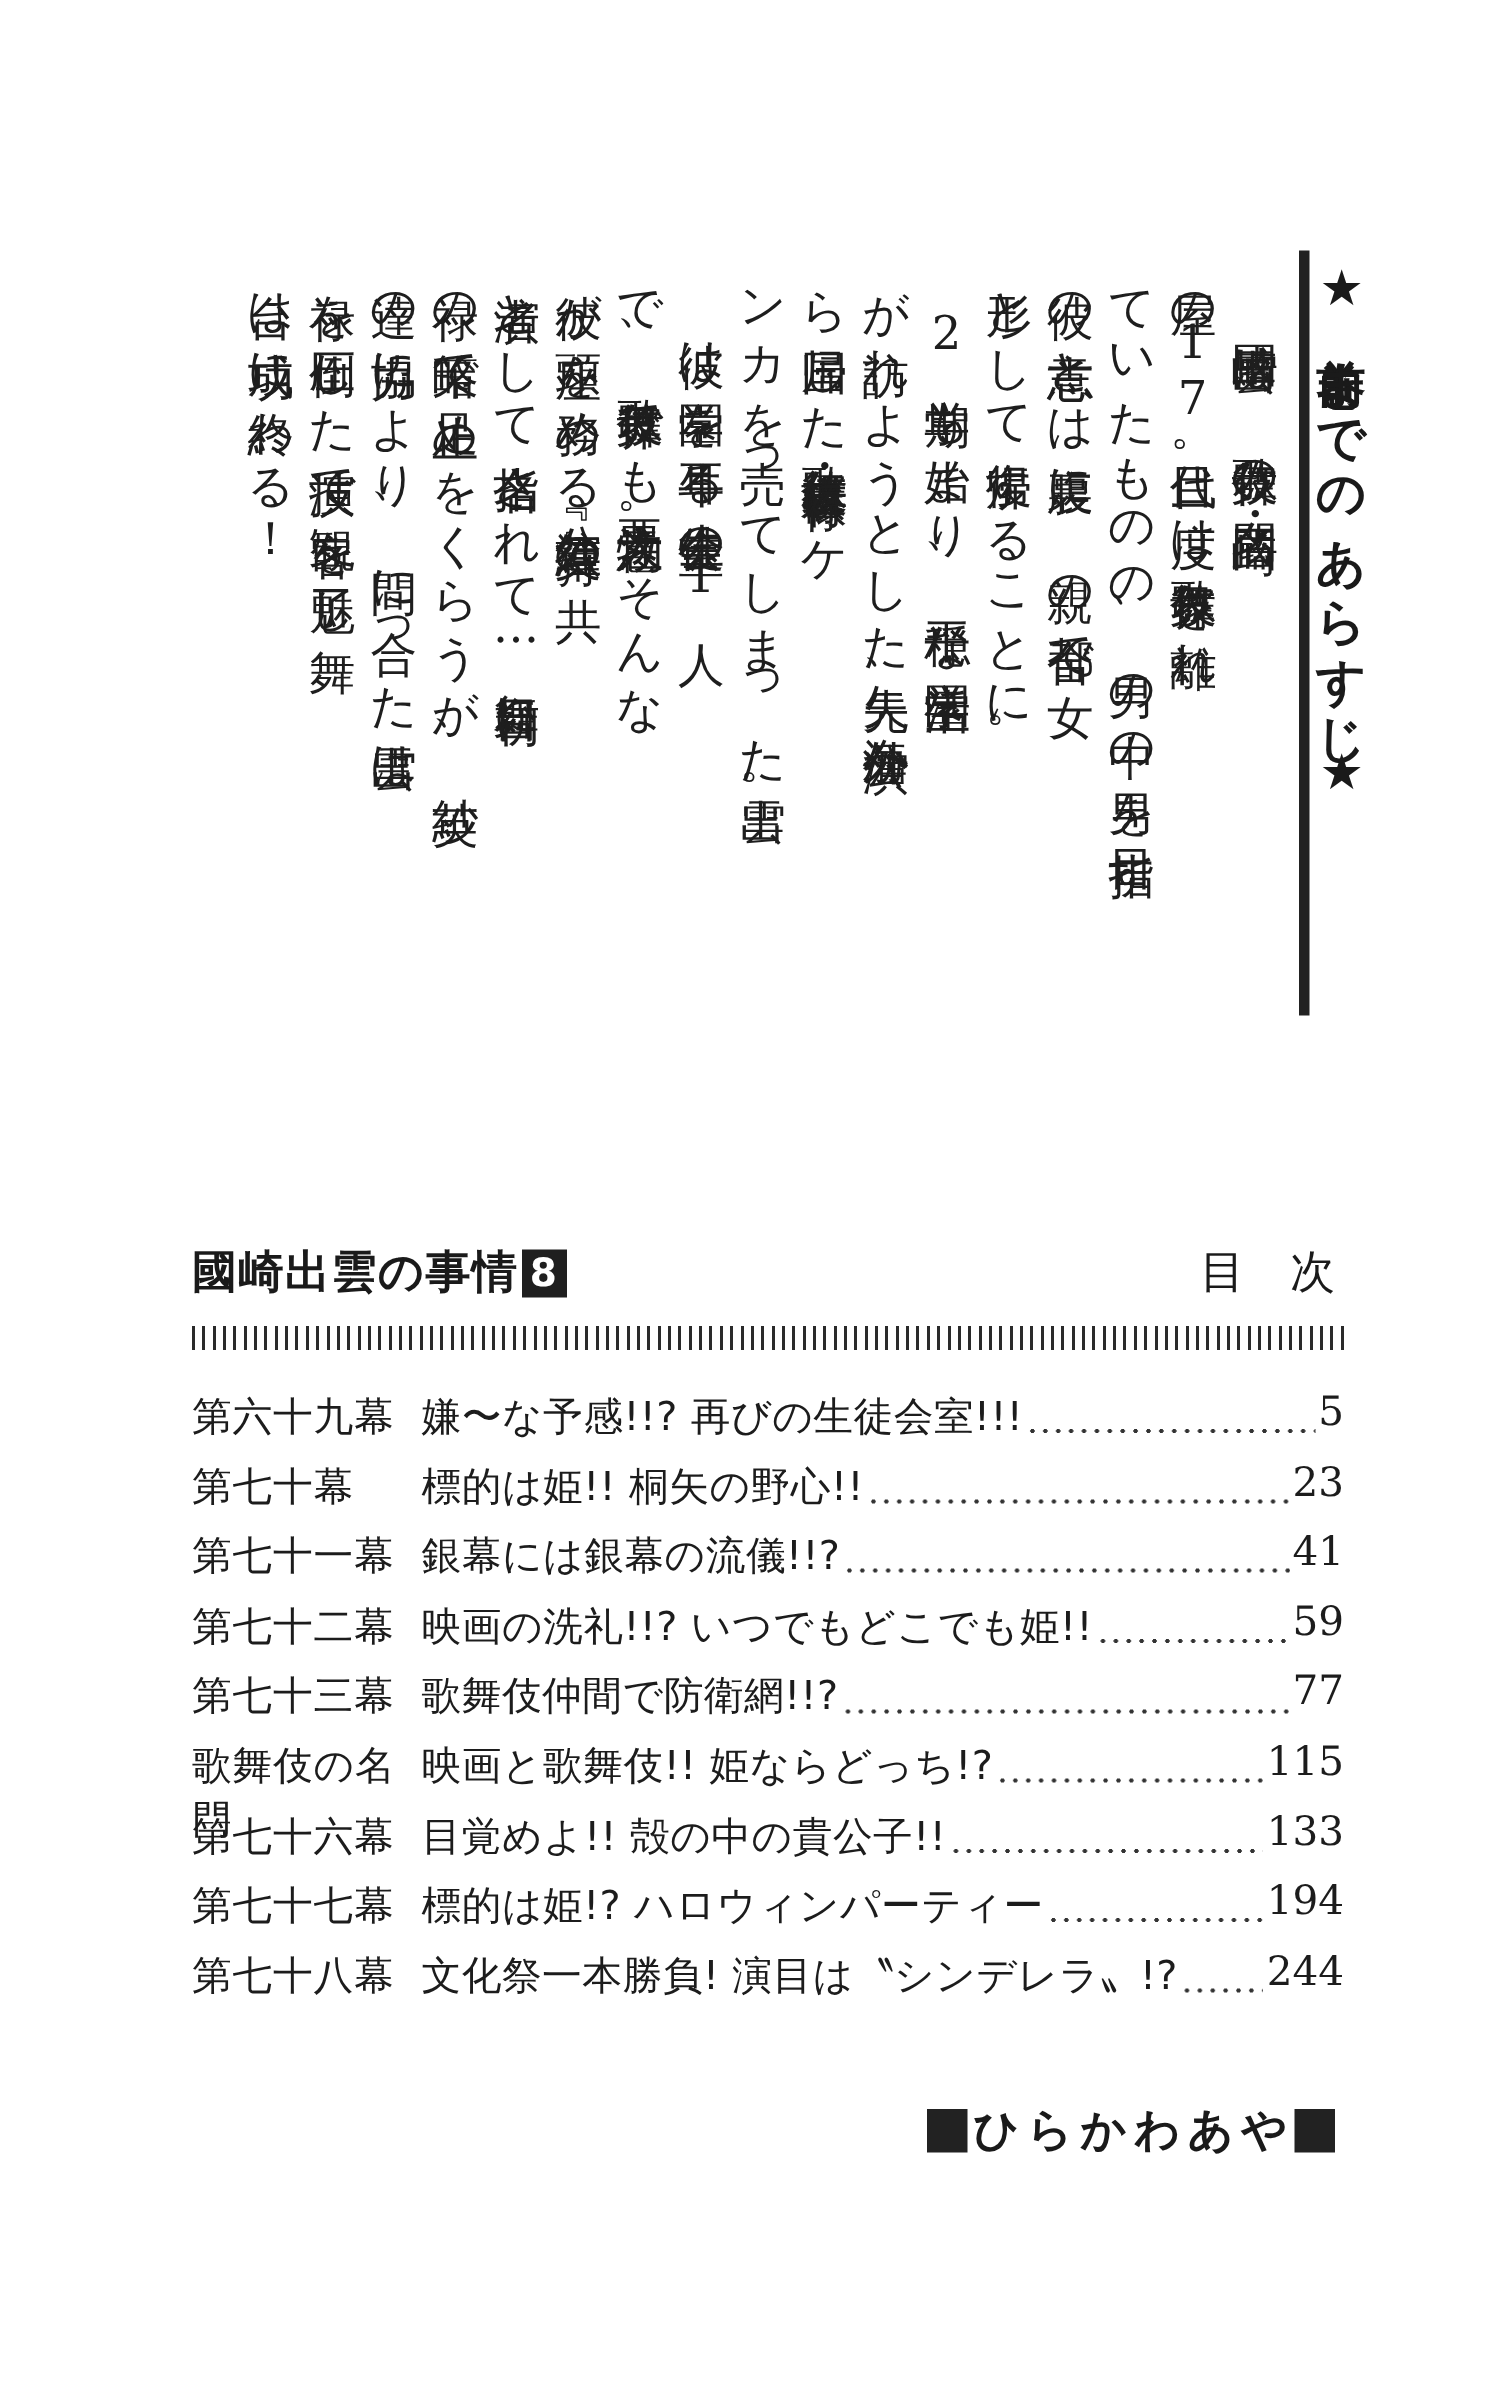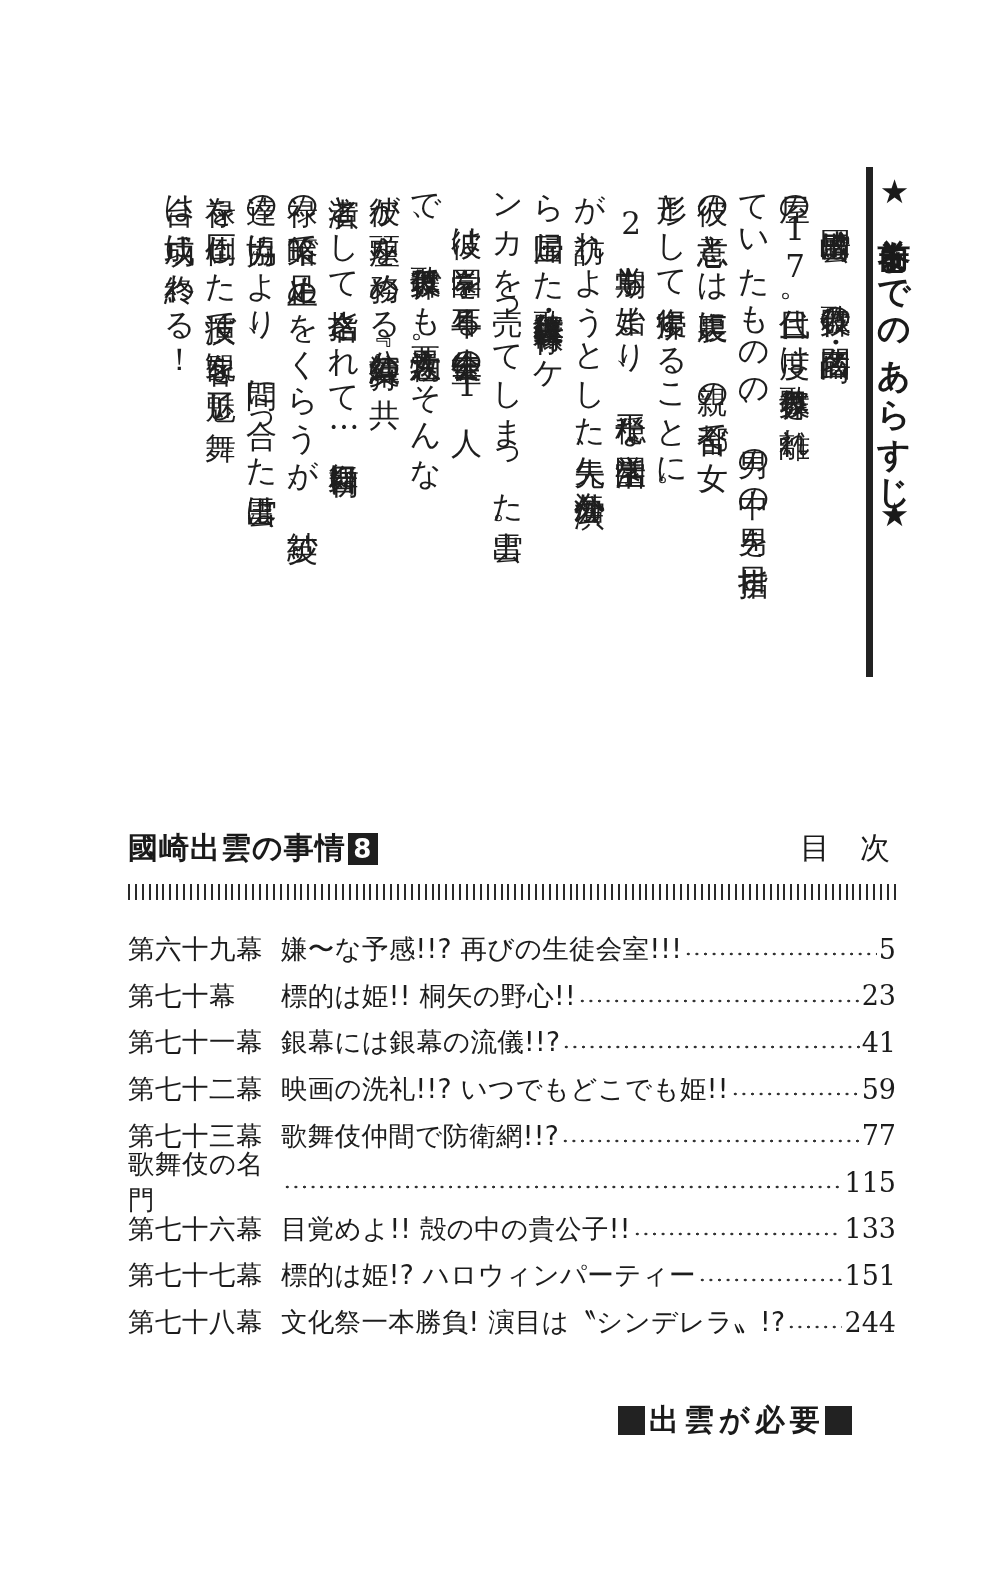--- a/index.html
+++ b/index.html
@@ -37,21 +37,21 @@
   .toc-label {
     position: absolute; left: 800px; top: 828px;
     font-family: "DejaVu Sans", sans-serif; font-size: 30px; letter-spacing: 30px; color: #1a1a1a; text-align: center;
   }
   .toc-ruler {
     position: absolute; left: 128px; top: 884px; width: 772px; height: 16px;
     background: repeating-linear-gradient(90deg, #2a2a2a 0 2px, transparent 2px 6.9px);
   }
   .toc-list { position: absolute; left: 128px; top: 926px; width: 768px; }
   .toc-row {
-    display: flex; align-items: center; height: 46.6px;
+    display: flex; align-items: flex-start; height: 46.6px;
     font-family: "DejaVu Sans", sans-serif; font-size: 26.5px; color: #1c1c1c;
   }
   .toc-act { width: 153px; flex: none; letter-spacing: 0.5px; }
   .toc-name { flex: none; white-space: nowrap; letter-spacing: 0.3px; }
   .toc-dots {
     flex: 1 1 auto; margin: 0 2px; height: 4px; align-self: center; margin-top: 10px;
     background: radial-gradient(circle, #333 1.3px, transparent 1.6px) 0 0 / 8.6px 4px repeat-x;
   }
   .toc-page { flex: none; font-family: "DejaVu Serif", serif; font-size: 27px; text-align: right; }
 
@@ -122,40 +122,41 @@
     <span class="toc-page">59</span>
   </div>
   <div class="toc-row">
     <span class="toc-act">第七十三幕</span>
     <span class="toc-name">歌舞伎仲間で防衛網!!?</span>
     <span class="toc-dots"></span>
     <span class="toc-page">77</span>
   </div>
   <div class="toc-row">
     <span class="toc-act">歌舞伎の名門</span>
+    <span class="toc-name">映画と歌舞伎!! 姫ならどっち!?</span>
     <span class="toc-dots"></span>
     <span class="toc-page">115</span>
   </div>
   <div class="toc-row">
     <span class="toc-act">第七十六幕</span>
     <span class="toc-name">目覚めよ!! 殻の中の貴公子!!</span>
     <span class="toc-dots"></span>
     <span class="toc-page">133</span>
   </div>
   <div class="toc-row">
     <span class="toc-act">第七十七幕</span>
     <span class="toc-name">標的は姫!? ハロウィンパーティー</span>
     <span class="toc-dots"></span>
-    <span class="toc-page">151</span>
+    <span class="toc-page">194</span>
   </div>
   <div class="toc-row">
     <span class="toc-act">第七十八幕</span>
     <span class="toc-name">文化祭一本勝負! 演目は〝シンデレラ〟!?</span>
     <span class="toc-dots"></span>
     <span class="toc-page">244</span>
   </div>
 </div>
 
 <div class="author">
   <span class="sq l"></span>
-  <span>出雲が必要</span>
+  <span>ひらかわあや</span>
   <span class="sq"></span>
 </div>
 
 </body></html>

